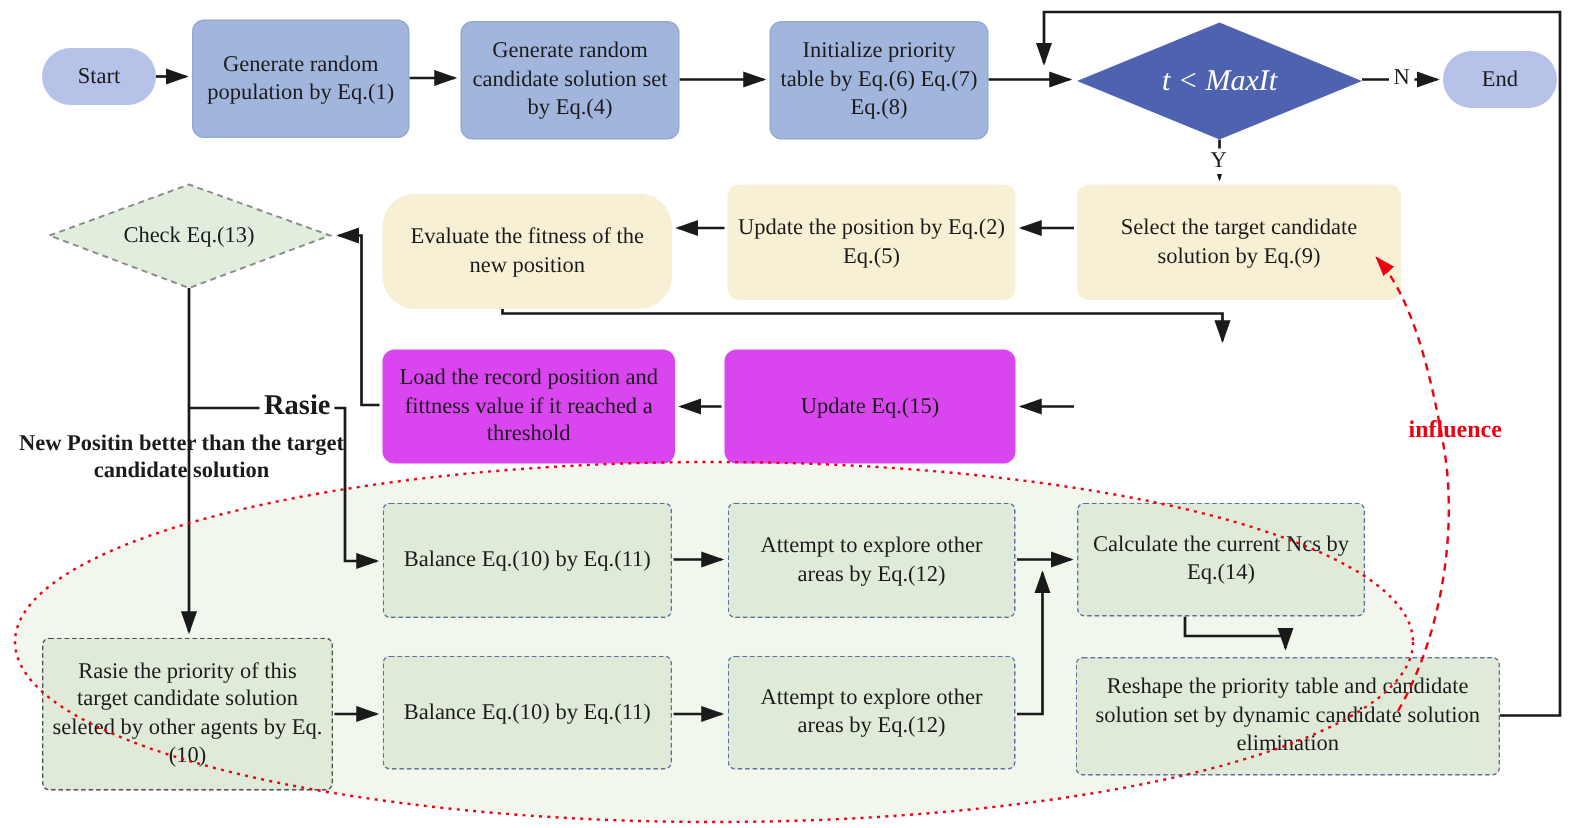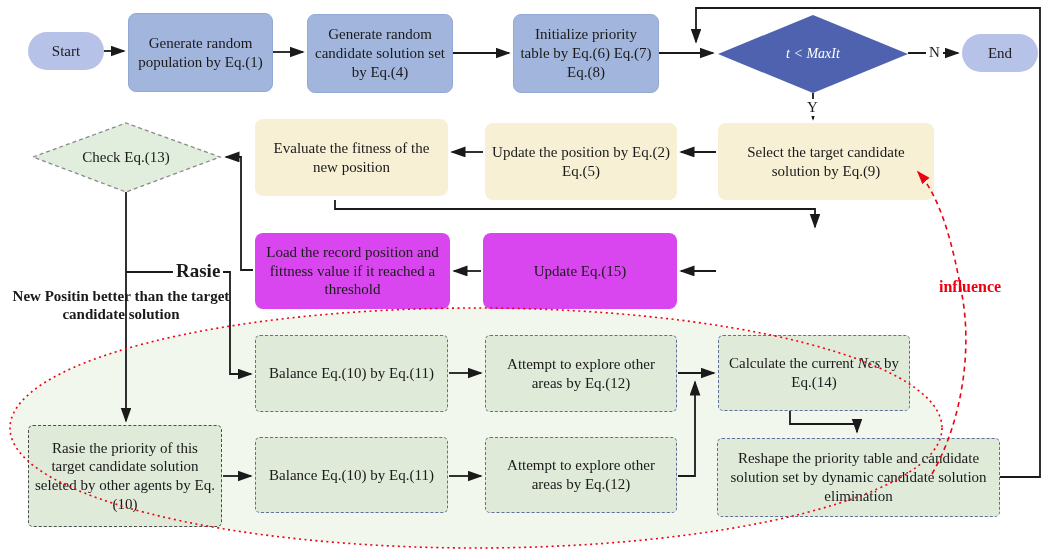--- a/index.html
+++ b/index.html
@@ -20,21 +20,21 @@
   .proc-green.gray-dash{border-color:#4d4d4d;}
   .diamond-text{background:transparent;}
   .diamond-text.white{color:#ffffff;font-style:italic;}
   .edge-label{position:absolute;background:#ffffff;padding:0 3px;text-align:center;}
   .lbl-else{font-size:19px;font-weight:bold;}
   .lbl-influence{color:#ee0011;font-weight:bold;font-size:16px;background:transparent;}
   .lbl-branch{
     position:absolute;font-weight:bold;font-size:15px;line-height:1.18;text-align:center;
     background:transparent;
   }
-  .italic{font-style:italic;}
+  .italic{}
 </style>
 </head>
 <body>
 
 <div id="canvas">
 
   <svg class="layer">
     <ellipse cx="476" cy="428" rx="466" ry="120" fill="#f2f7ee"></ellipse>
   </svg>
 
@@ -83,37 +83,37 @@
     </div>
 
   <div class="node proc-blue" style="left:307px;top:14px;width:146px;height:79px;justify-content:center;">
       <span>Generate random candidate solution set by Eq.(4)</span>
     </div>
 
   <div class="node proc-blue" style="left:513px;top:14px;width:146px;height:79px;">
       <span>Initialize priority table by Eq.(6) Eq.(7) Eq.(8)</span>
     </div>
 
-  <div class="node diamond-text white" style="left:740px;top:15px;width:146px;height:78px;font-size:14px;">
+  <div class="node diamond-text white" style="left:740px;top:15px;width:146px;height:78px;font-size:20px;">
       <span>t &lt; MaxIt</span>
     </div>
 
   <div class="node terminal" style="left:962px;top:34px;width:76px;height:38px;">
       <span>End</span>
     </div>
 
   <div class="node proc-yellow" style="left:718px;top:123px;width:216px;height:77px;">
       <span>Select the target candidate solution by Eq.(9)</span>
     </div>
 
   <div class="node proc-yellow" style="left:485px;top:123px;width:192px;height:77px;">
       <span>Update the position by Eq.(2) Eq.(5)</span>
     </div>
 
-  <div class="node proc-yellow" style="left:255px;top:119px;width:193px;height:77px;">
+  <div class="node proc-yellow" style="left:255px;top:129px;width:193px;height:77px;border-radius:22px;">
       <span>Evaluate the fitness of the new position</span>
     </div>
 
   <div class="node diamond-text" style="left:48px;top:123px;width:156px;height:69px;">
       <span>Check Eq.(13)</span>
     </div>
 
 
   <div class="node proc-pink" style="left:483px;top:233px;width:194px;height:76px;">
       <span>Update Eq.(15)</span>

